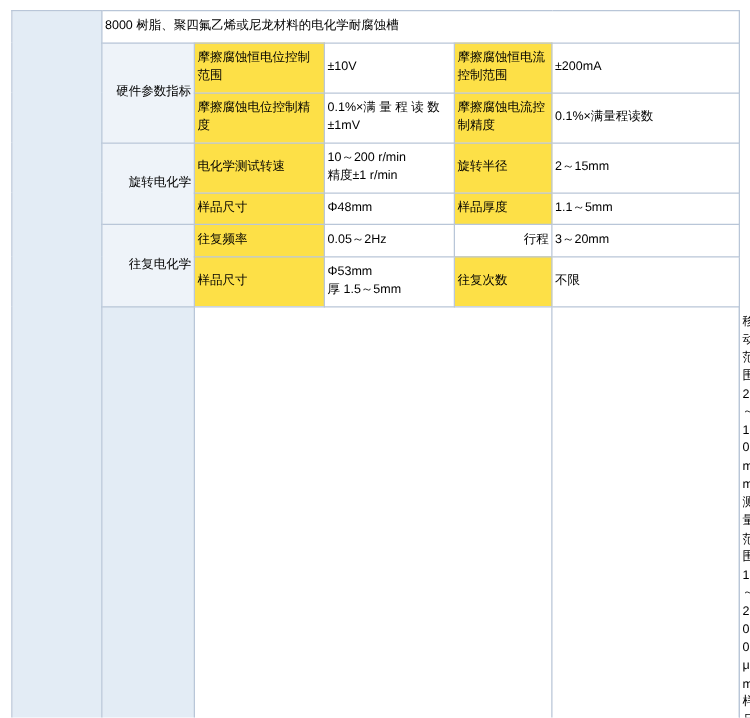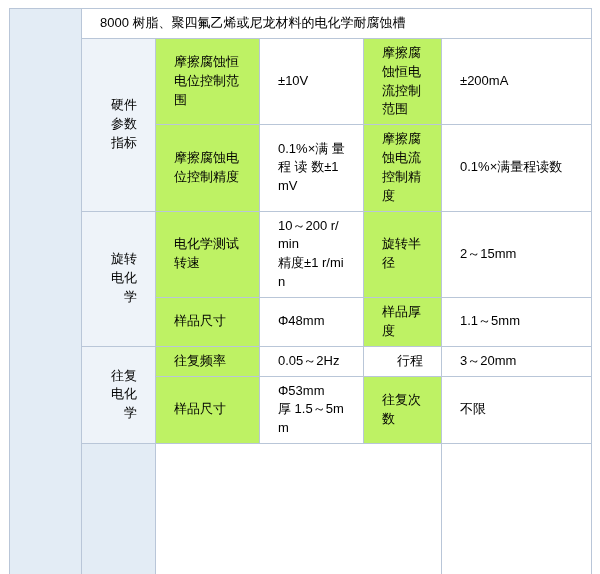--- a/index.html
+++ b/index.html
@@ -15,40 +15,40 @@
     -webkit-font-smoothing: antialiased;
   }
   table.spec {
     border-collapse: collapse;
     width: 582px;
     margin: 8px 9px;
     table-layout: fixed;
   }
   table.spec td {
     border: 1px solid #b9c6d8;
-    font-size: 13px;
+    font-size: 10px;
     line-height: 1.45;
-    padding: 5px 18px;
+    padding: 5px 2px;
     vertical-align: middle;
     word-break: break-all;
   }
   td.modcell {
     background: #e3ecf5;
     text-align: center;
     font-size: 11px;
     font-weight: normal;
     width: 72px;
   }
   td.subcell {
     background: #eef3f9;
     text-align: right;
     width: 74px;
   }
   td.lbl {
-    background: #bef264;
+    background: #fde047;
     text-align: left;
     width: 104px;
   }
   td.lblc {
     background: #ffffff;
     text-align: right;
     width: 104px;
   }
   td.val {
     background: #ffffff;

